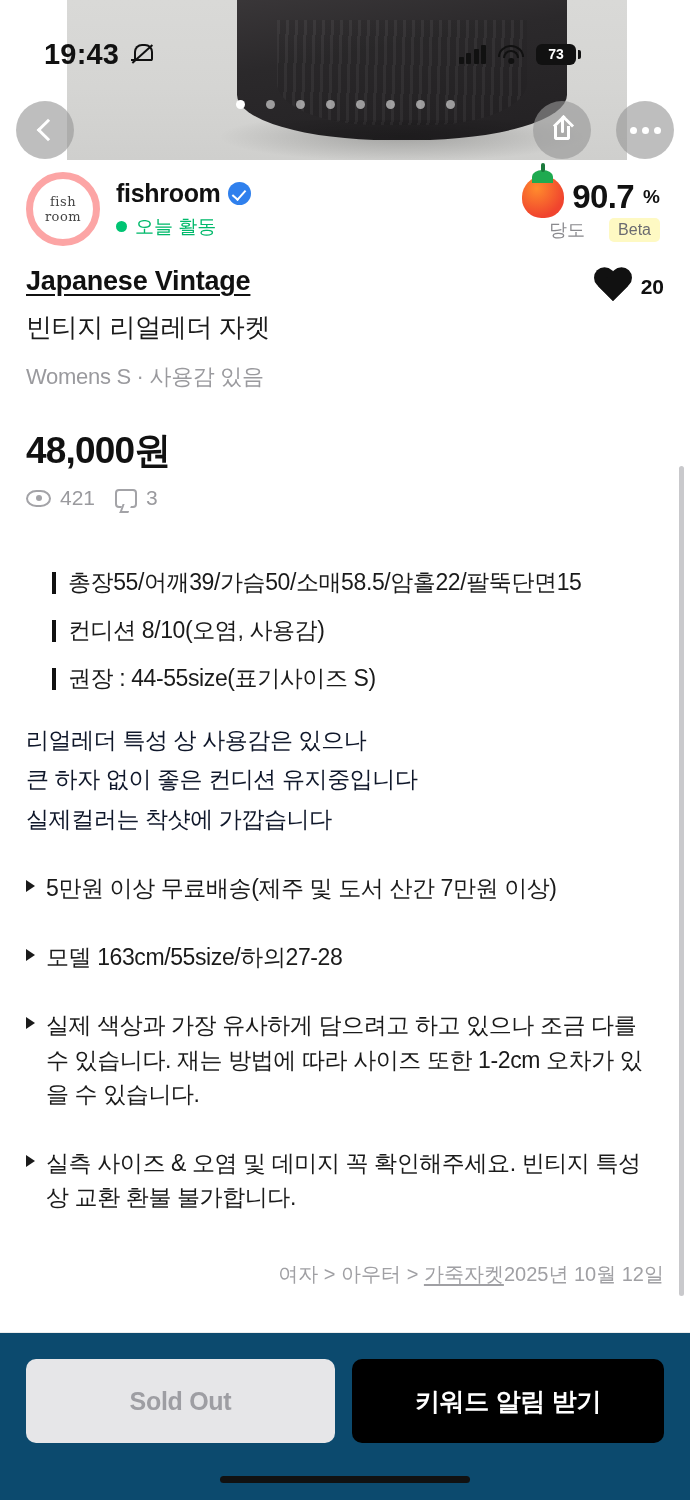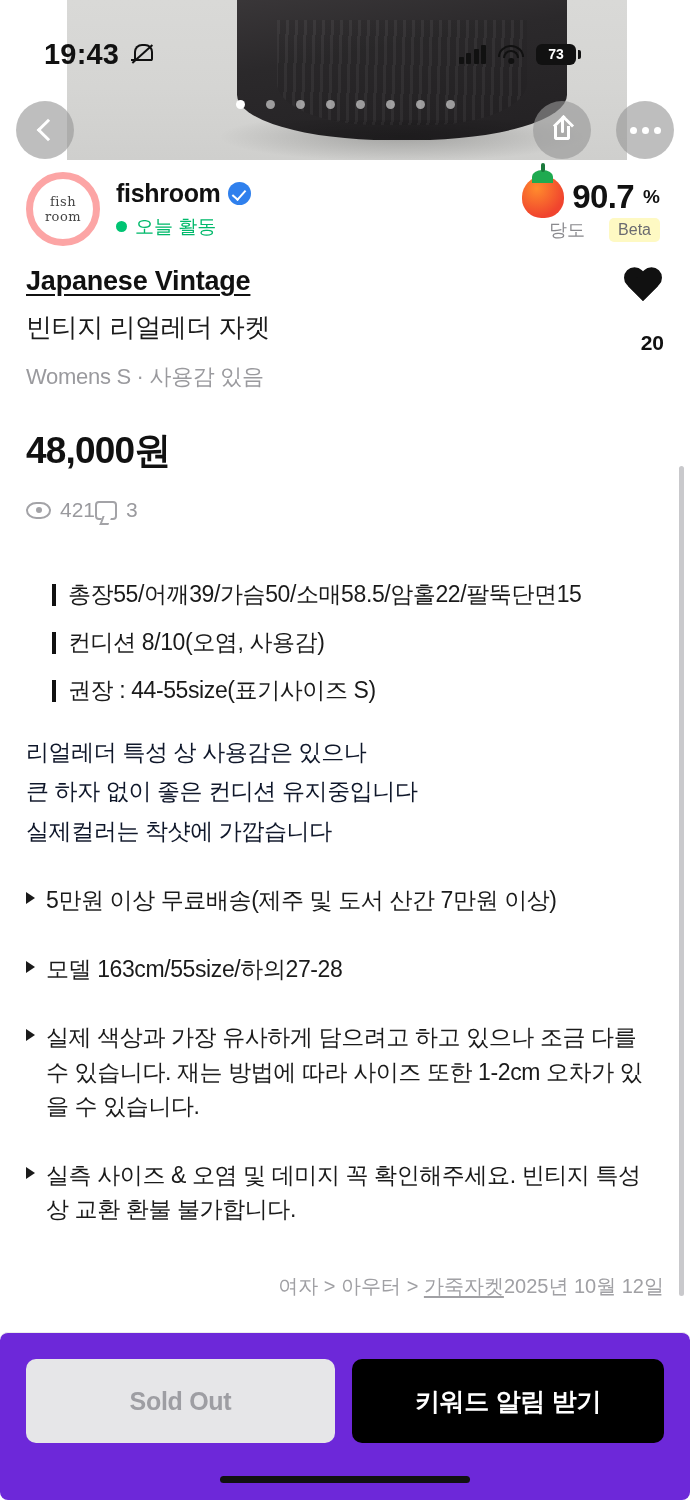--- a/index.html
+++ b/index.html
@@ -219,21 +219,21 @@
   
   .info { padding: 14px 26px 0 26px; position: relative; }
   .brand {
     font-size: 27px; font-weight: 700; color: #111;
     text-decoration: underline; text-underline-offset: 4px;
     letter-spacing: -0.2px;
   }
   .prod-title { font-size: 26px; color: #1a1a1a; margin-top: 13px; letter-spacing: -0.4px; }
   .meta { font-size: 22px; color: #9a9a9e; margin-top: 17px; letter-spacing: -0.3px; }
   .price { font-size: 37px; font-weight: 800; color: #111; margin-top: 34px; letter-spacing: -0.8px; }
-  .stats { display: flex; align-items: center; margin-top: 22px; }
+  .stats { display: flex; align-items: center; gap: 20px; margin-top: 10px; }
   .stat { display: flex; align-items: center; gap: 9px; font-size: 21px; color: #9a9a9e; }
   .eye {
     width: 25px; height: 17px; border: 2.2px solid #a3a3a7;
     border-radius: 50% 50% 50% 50% / 60% 60% 60% 60%;
     position: relative;
   }
   .eye:after {
     content: ""; position: absolute; left: 7.5px; top: 3.5px;
     width: 6px; height: 6px; border-radius: 50%; background: #a3a3a7;
   }
@@ -243,21 +243,21 @@
   }
   .bubble:after {
     content: ""; position: absolute; left: 4px; bottom: -7px;
     width: 7px; height: 7px; background: #fff;
     border-left: 2.2px solid #a3a3a7; border-bottom: 2.2px solid #a3a3a7;
     transform: skewX(-20deg);
   }
 
   .like-block {
     position: absolute; right: 26px; top: 16px;
-    display: flex; flex-direction: column; align-items: flex-end; gap: 25px;
+    display: flex; flex-direction: row; align-items: center; gap: 7px;
   }
   .heart {
     width: 42px; height: 38px; position: relative;
   }
   .heart:before, .heart:after {
     content: ""; position: absolute; top: 0; width: 21px; height: 33px;
     background: #111; border-radius: 21px 21px 0 0;
   }
   .heart:before { left: 21px; transform: rotate(-45deg); transform-origin: 0 100%; }
   .heart:after  { left: 0;   transform: rotate(45deg);  transform-origin: 100% 100%; }
@@ -289,24 +289,23 @@
   
   .scroll-track {
     position: absolute; right: 6px; top: 466px;
     width: 5px; height: 830px; border-radius: 3px;
     background: #c9c9cc;
   }
 
   
   .bottom-bar {
     position: absolute; left: 0; bottom: 0; width: 690px; height: 168px;
-    background: #6d28d9; border-top: 1px solid #ececec;
+    background: #0c4a6e; border-top: 1px solid #ececec;
     display: flex; align-items: flex-start; gap: 17px;
     padding: 26px 26px 0 26px;
-    border-radius: 8px;
   }
   .btn-soldout {
     flex: 0 0 309px; height: 84px; border-radius: 10px;
     background: #e6e6e8; color: #9e9ea3;
     font-size: 25px; font-weight: 700;
     display: flex; align-items: center; justify-content: center;
     letter-spacing: -0.3px;
   }
   .btn-alert {
     flex: 1 1 auto; height: 84px; border-radius: 10px;

